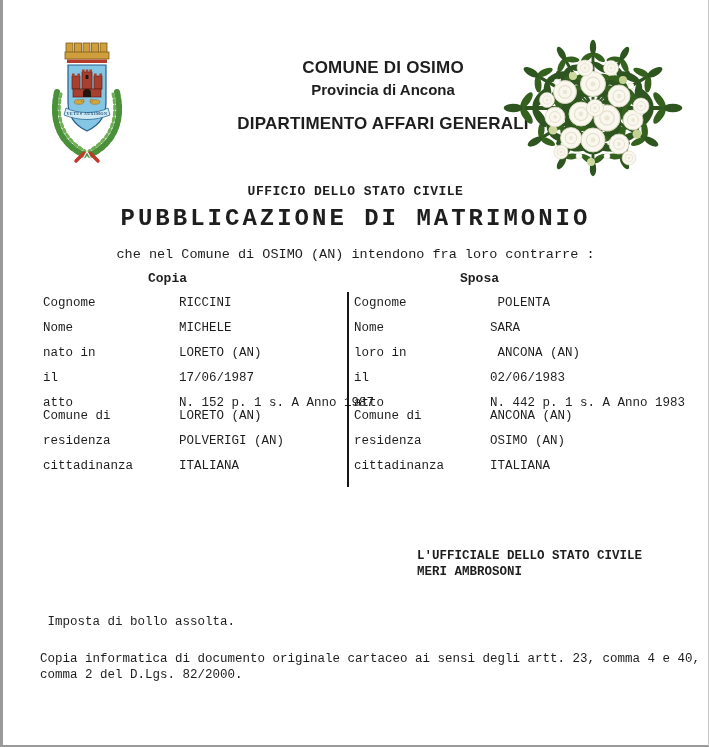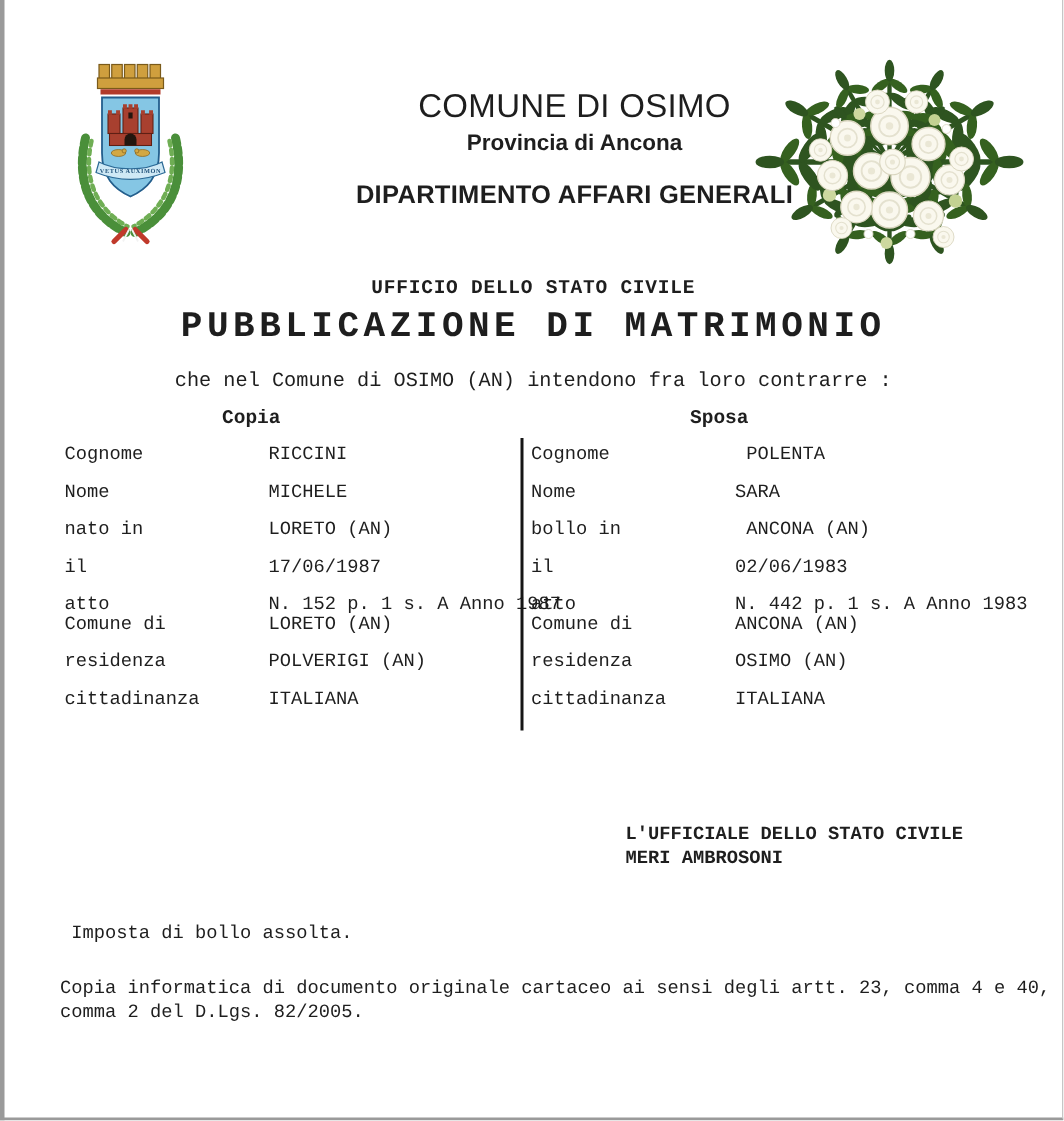--- a/index.html
+++ b/index.html
@@ -14,21 +14,21 @@
     font-family:"Liberation Mono","DejaVu Sans Mono",monospace;
     color:#1e1e1e;
     overflow:hidden;
   }
   .sans { font-family:"Liberation Sans","DejaVu Sans",sans-serif; }
 
   .crest { position:absolute; left:34px; top:32px; }
   .bouquet { position:absolute; left:492px; top:22px; }
 
   .head-center { position:absolute; left:180px; top:58px; width:400px; text-align:center; }
-  .muni { font-size:22px; font-weight:normal; letter-spacing:.2px; }
+  .muni { font-size:17px; font-weight:bold; letter-spacing:.2px; }
   .prov { font-size:15px; font-weight:bold; margin-top:3px; }
   .dept { font-size:17px; font-weight:bold; margin-top:16px; letter-spacing:.2px; }
 
   .office { position:absolute; top:184px; left:0; width:100%; text-align:center;
             font-size:13px; font-weight:bold; letter-spacing:.5px; }
   .doc-title { position:absolute; top:205px; left:0; width:100%; text-align:center;
                font-size:24px; font-weight:bold; letter-spacing:3px; }
   .intro { position:absolute; top:247px; left:0; width:100%; text-align:center; font-size:13.5px; }
 
   .cols { position:absolute; top:272px; left:37px; width:634px; display:flex; }
@@ -197,34 +197,34 @@
       <div class="row"><span class="lbl">atto
 Comune di</span><span class="val">N. 152 p. 1 s. A Anno 1987
 LORETO (AN)</span></div>
       <div class="row"><span class="lbl">residenza</span><span class="val">POLVERIGI (AN)</span></div>
       <div class="row"><span class="lbl">cittadinanza</span><span class="val">ITALIANA</span></div>
     </div>
     <div class="col col-bride">
       <div class="col-heading">Sposa</div>
       <div class="row"><span class="lbl">Cognome</span><span class="val"> POLENTA</span></div>
       <div class="row"><span class="lbl">Nome</span><span class="val">SARA</span></div>
-      <div class="row"><span class="lbl">bollo in</span><span class="val"> ANCONA (AN)</span></div>
+      <div class="row"><span class="lbl">loro in</span><span class="val"> ANCONA (AN)</span></div>
       <div class="row"><span class="lbl">il</span><span class="val">02/06/1983</span></div>
       <div class="row"><span class="lbl">atto
 Comune di</span><span class="val">N. 442 p. 1 s. A Anno 1983
 ANCONA (AN)</span></div>
       <div class="row"><span class="lbl">residenza</span><span class="val">OSIMO (AN)</span></div>
       <div class="row"><span class="lbl">cittadinanza</span><span class="val">ITALIANA</span></div>
     </div>
   </div>
   <div class="divider"></div>
 
 
   <div class="official">
     <div>L'UFFICIALE DELLO STATO CIVILE</div>
     <div>MERI AMBROSONI</div>
   </div>
 
   <div class="stamp-note"> Imposta di bollo assolta.</div>
   <div class="copy-note">Copia informatica di documento originale cartaceo ai sensi degli artt. 23, comma 4 e 40,
-comma 2 del D.Lgs. 82/2005.</div>
+comma 2 del D.Lgs. 82/2000.</div>
 
 </div>
 
 </body></html>

